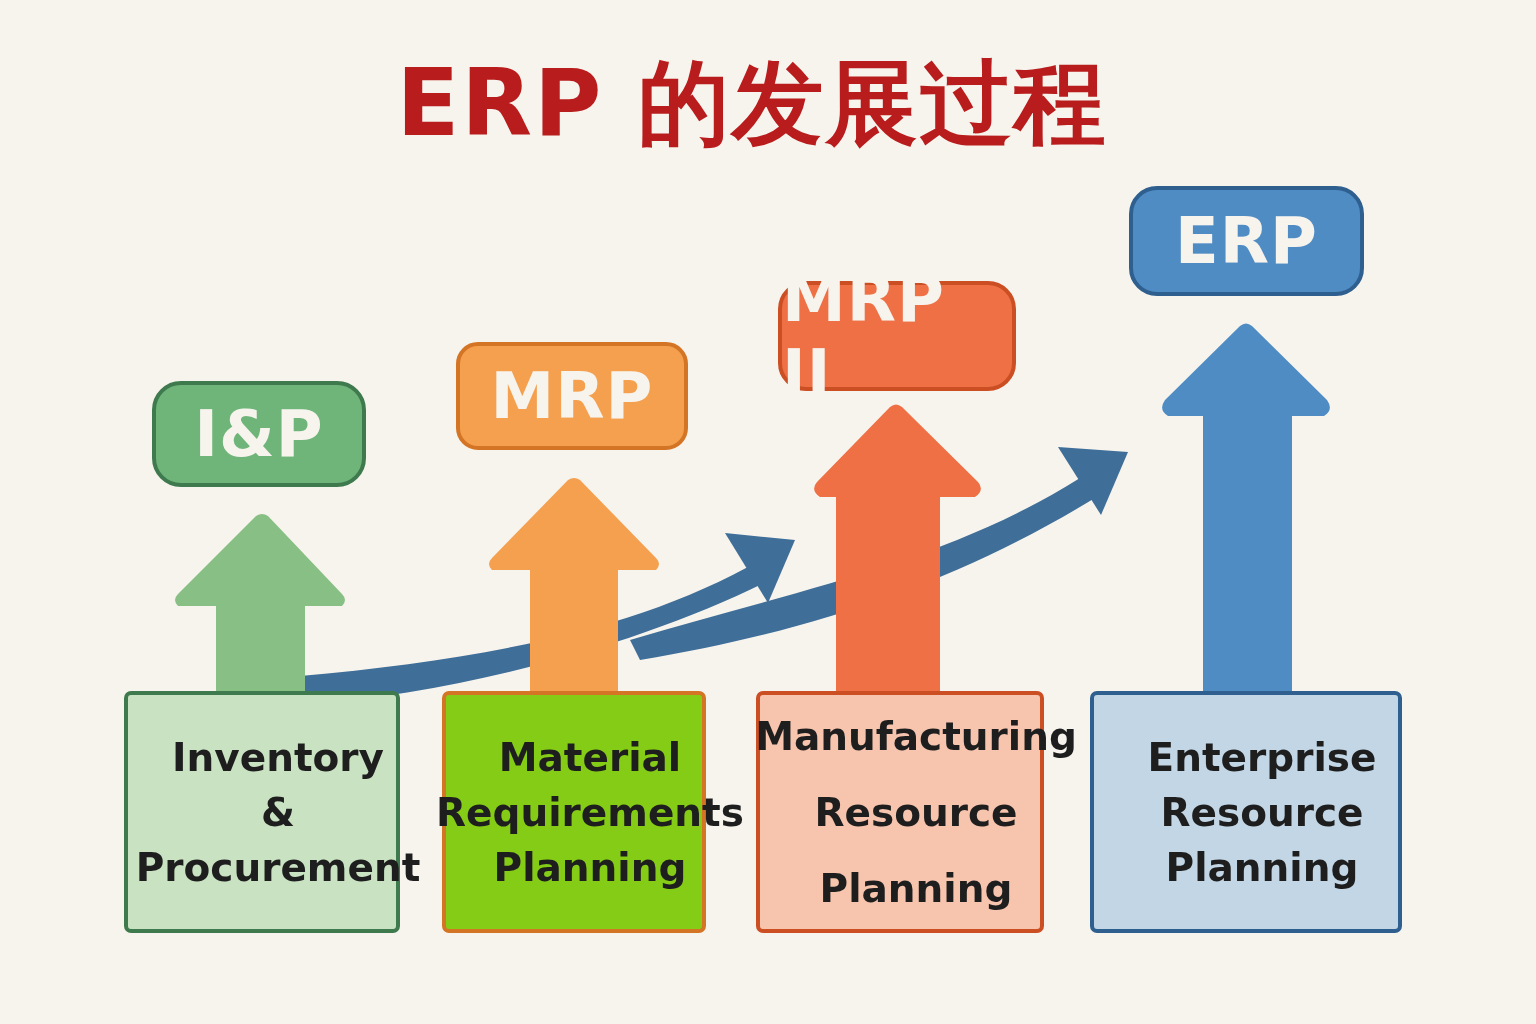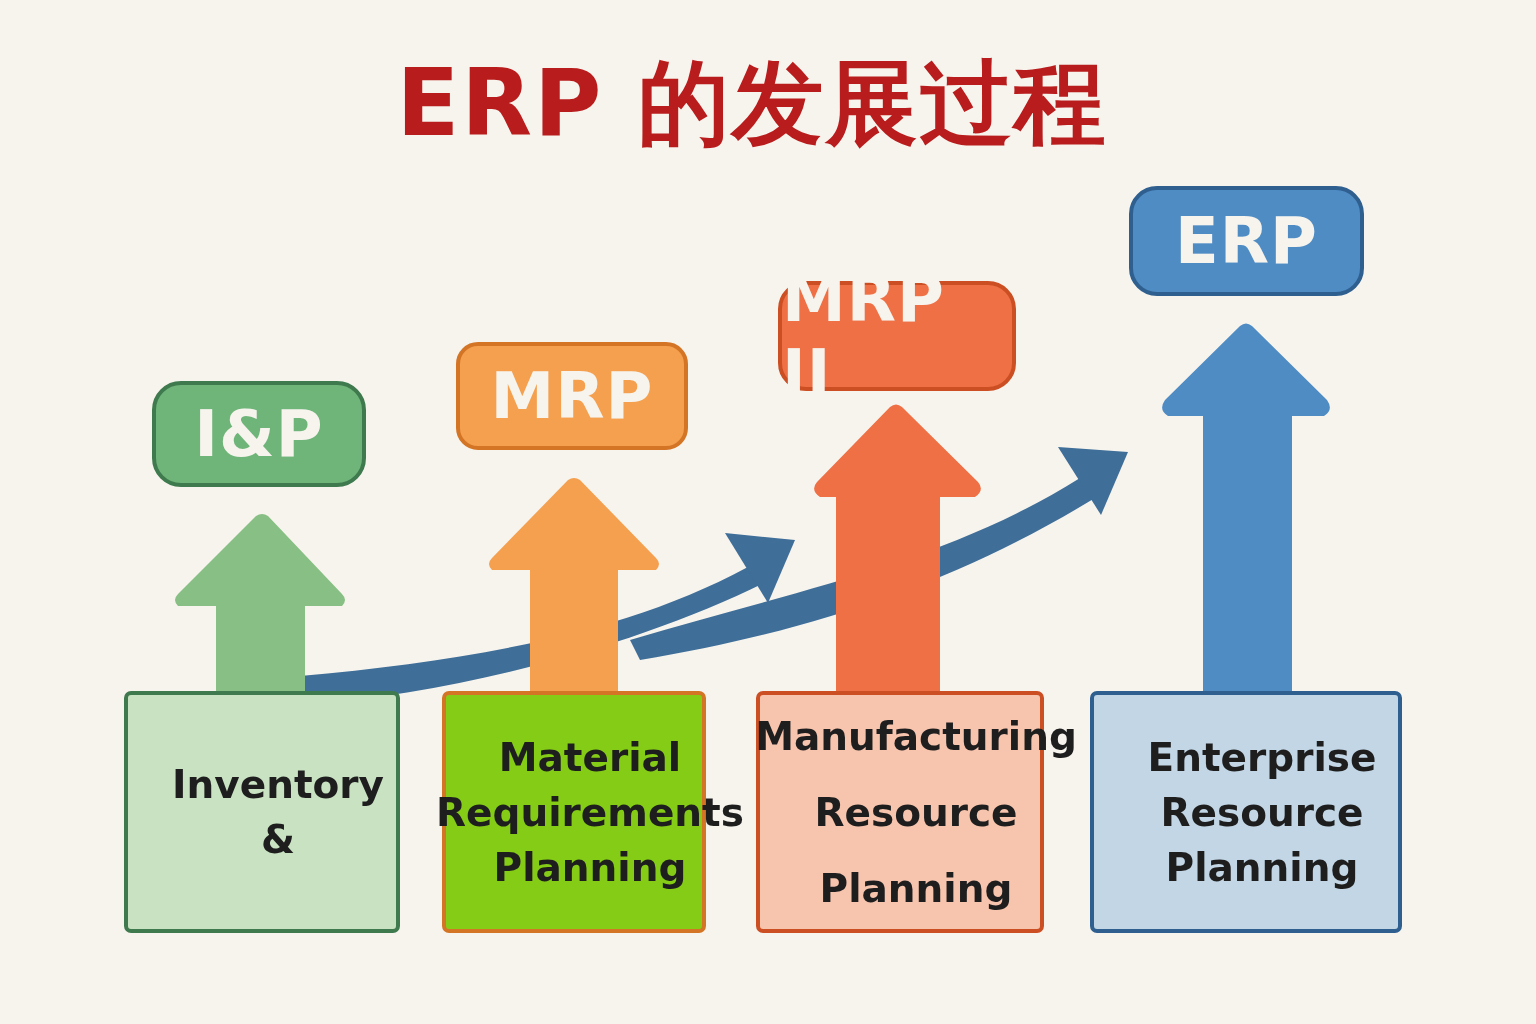--- a/index.html
+++ b/index.html
@@ -60,20 +60,21 @@
 <div class="label-pill" style="left:778px;top:267px;width:238px;height:110px;background:#ee7044;border-color:#cc4f24;margin-top:14px;">
   <span>MRP II</span>
 </div>
 <div class="label-pill" style="left:1129px;top:186px;width:235px;height:110px;background:#4f8cc4;border-color:#2f5f8f;">
   <span>ERP</span>
 </div>
 
 <div class="stage-box" style="left:124px;top:691px;width:276px;height:242px;background:#c9e3c2;border-color:#3f7a4e;">
   <span>Inventory</span>
   <span>&amp;</span>
+  <span>Procurement</span>
 </div>
 <div class="stage-box" style="left:442px;top:691px;width:264px;height:242px;background:#84cc16;border-color:#d47526;">
   <span>Material</span>
   <span>Requirements</span>
   <span>Planning</span>
 </div>
 <div class="stage-box" style="left:756px;top:691px;width:288px;height:242px;background:#f7c4ae;border-color:#cc4f24;gap:21px;">
   <span>Manufacturing</span>
   <span>Resource</span>
   <span>Planning</span>

